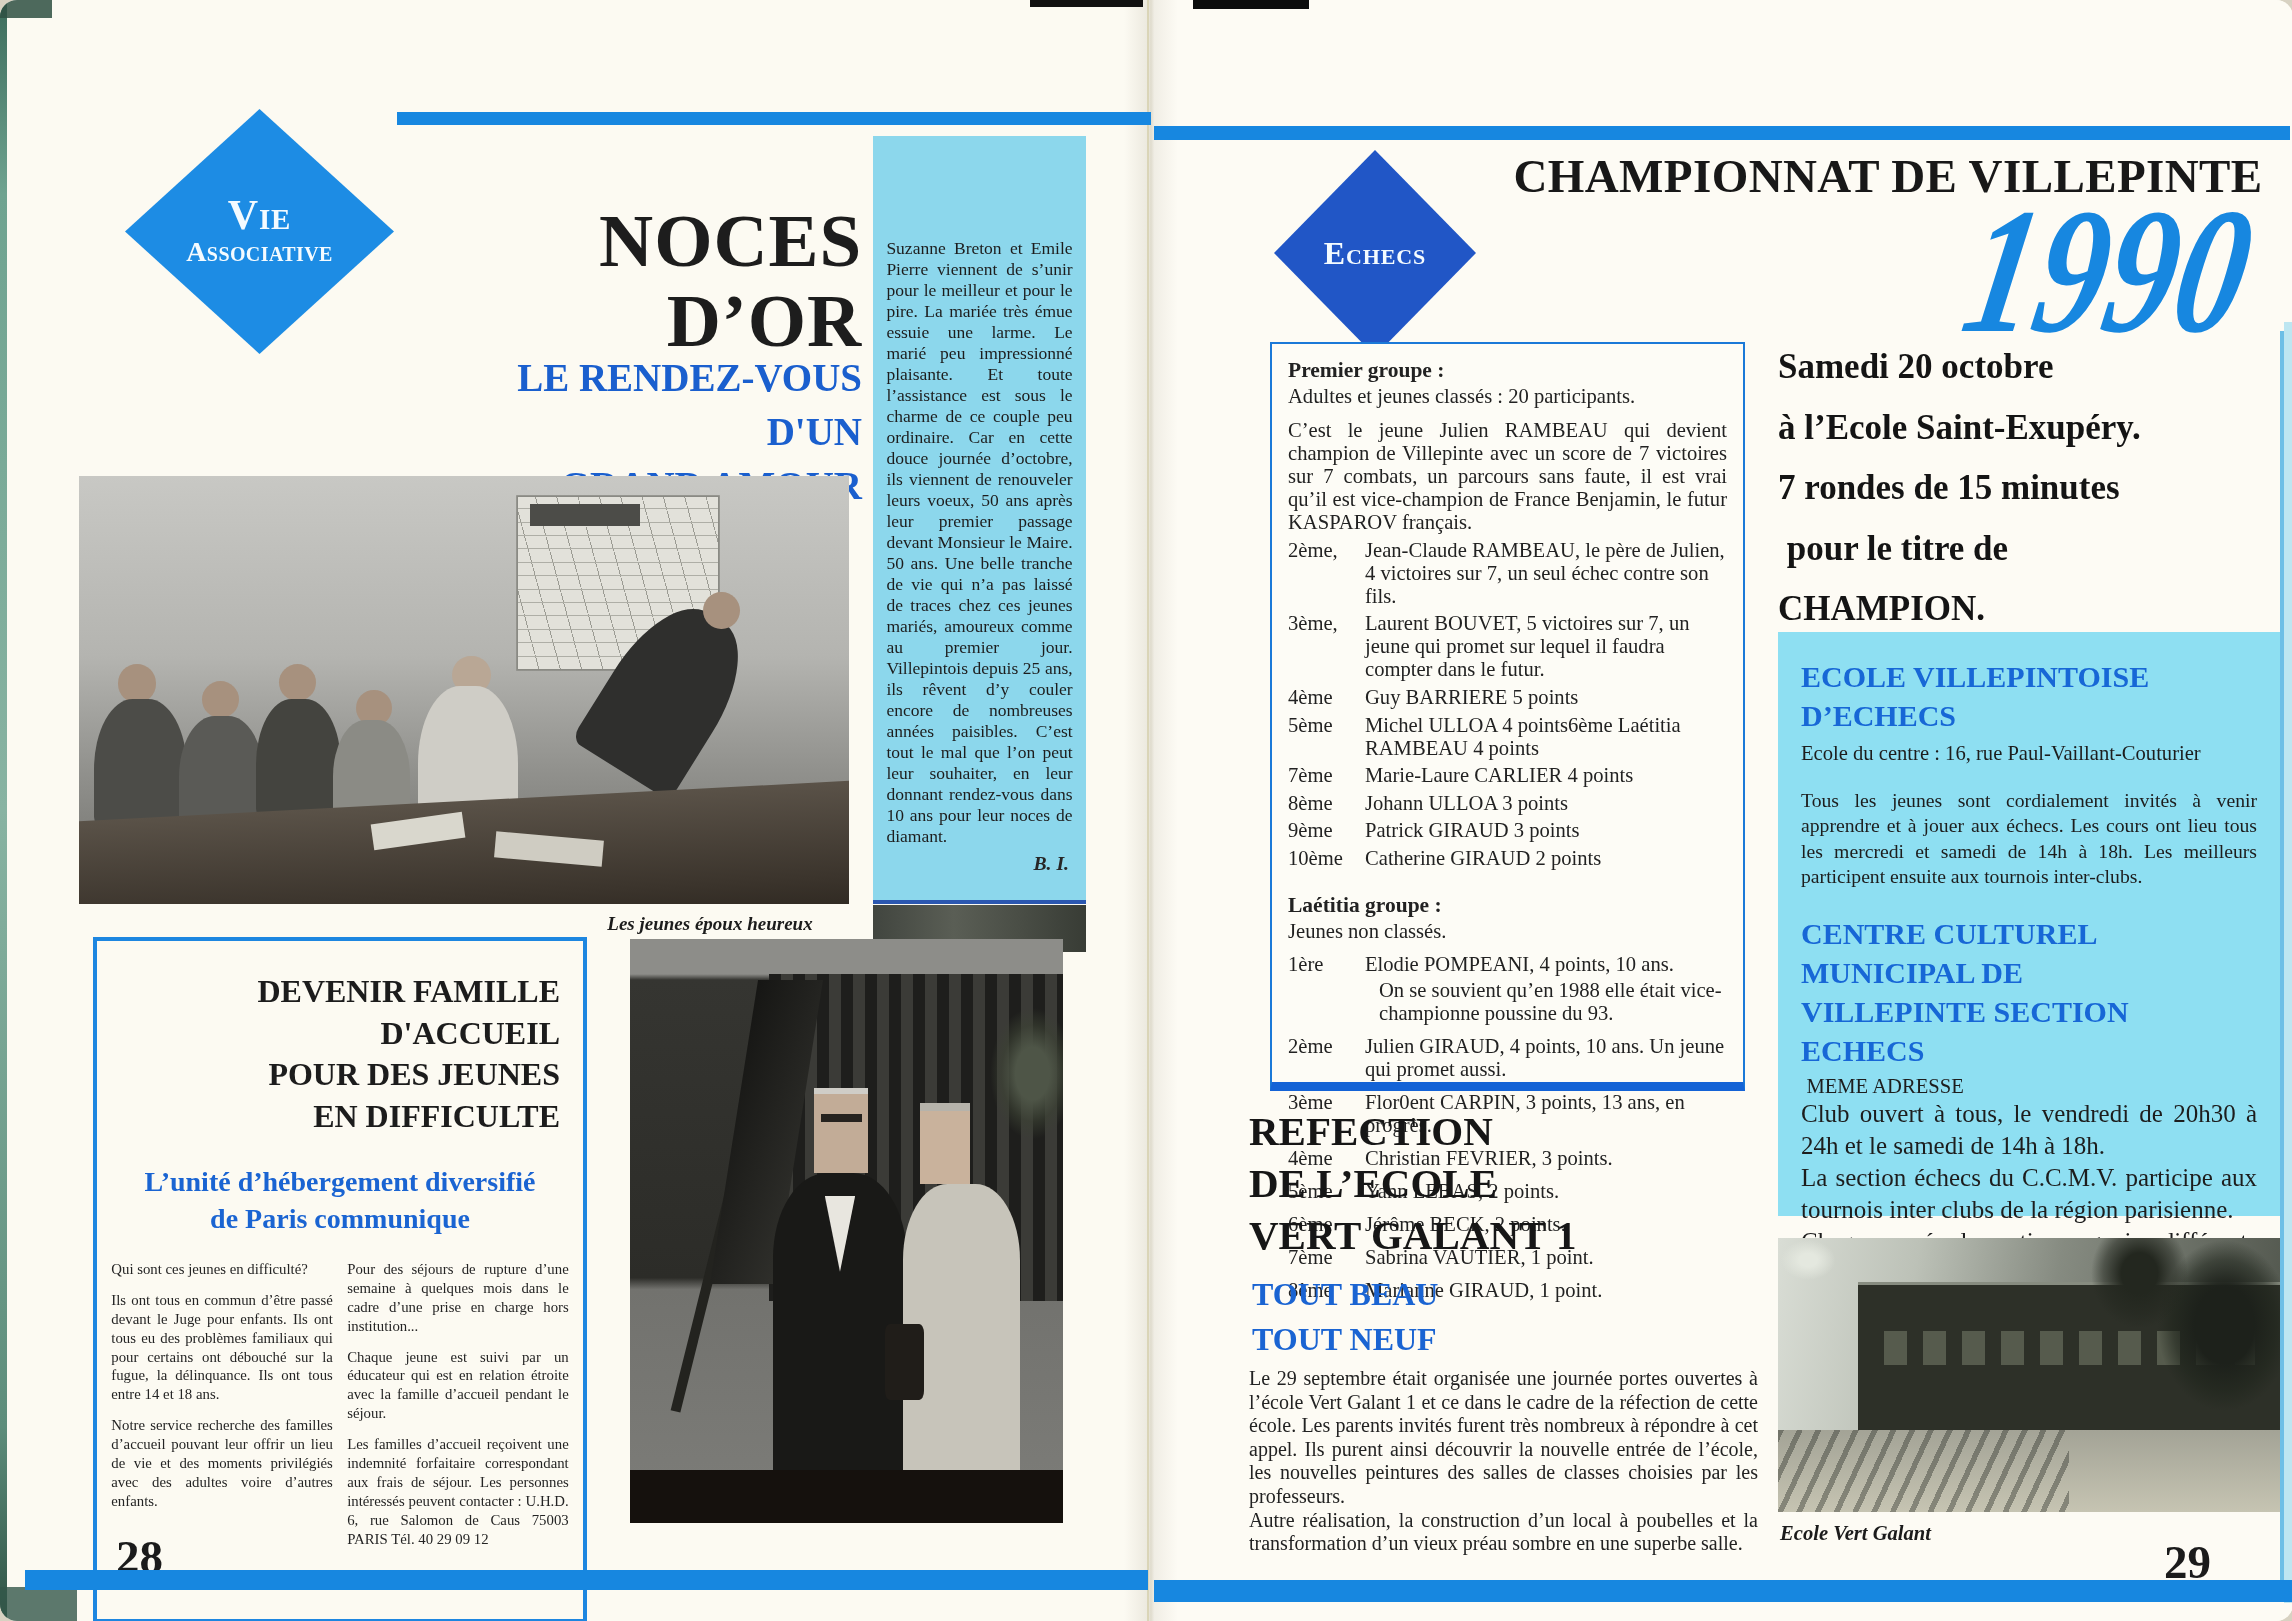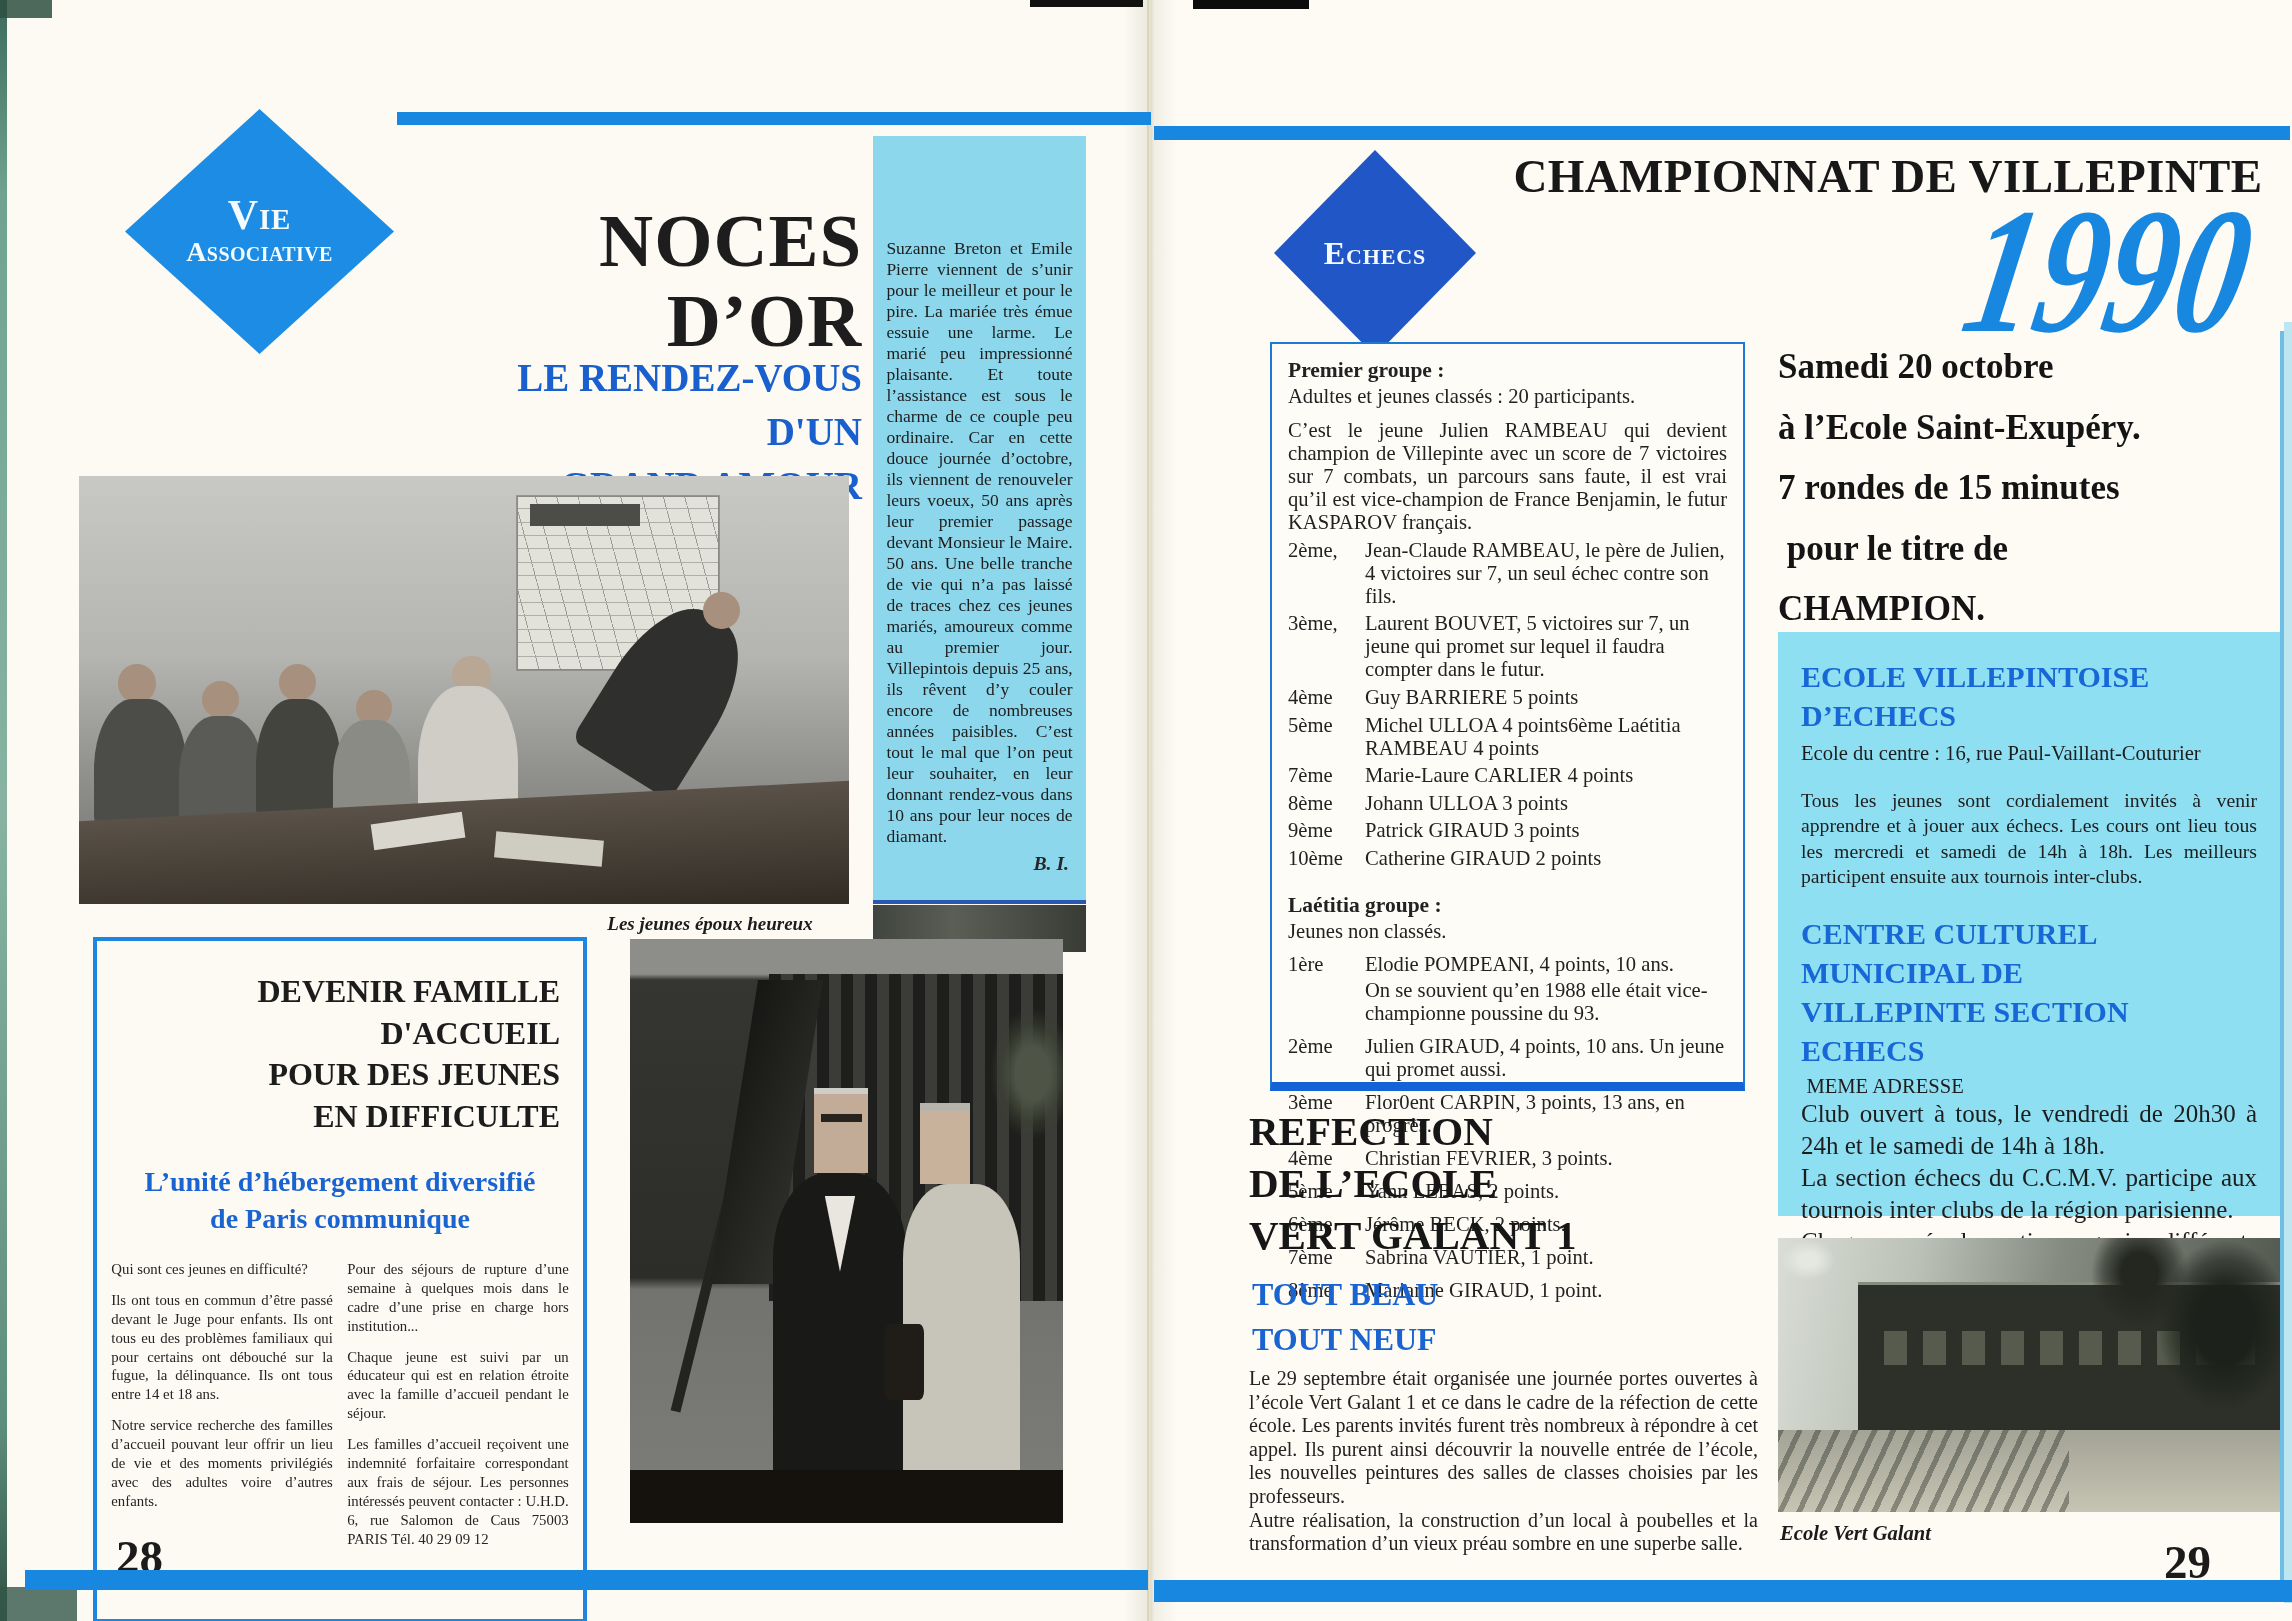--- a/index.html
+++ b/index.html
@@ -1,17 +1,17 @@
 <!DOCTYPE html>
 <html style="font-size:14.3px"><head>
 <meta charset="utf-8">
 <style>
   html,body{margin:0;padding:0;background:#d8d2c2;}
   #canvas{position:relative;width:2293px;height:1621px;background:#fbf9f1;overflow:hidden;
-          font-family:"Liberation Serif","DejaVu Serif",serif;color:#262626;}
+          font-family:"Liberation Serif","DejaVu Serif",serif;color:#262626;border-radius:17px;}
   .abs{position:absolute;}
   
   .page-left{left:7.2px;top:0;width:1144px;height:1621px;background:#fcfaf2;}
   .page-right{left:1151px;top:0;width:1142px;height:1621px;background:#fdfbf4;}
   .gutter-shadow{left:1124px;top:0;width:54px;height:1621px;
      background:linear-gradient(90deg,rgba(0,0,0,0) 0%,rgba(90,80,50,.10) 45%,rgba(120,110,70,.22) 50%,rgba(90,80,50,.08) 56%,rgba(0,0,0,0) 100%);}
   .gutter-line{left:1147px;top:0;width:1.8px;height:1621px;background:#d6cfae;opacity:.8;}
   .edge-left{left:0;top:0;width:7.2px;height:1621px;background:linear-gradient(180deg,#3c6b5b,#6fa390 12%,#88b3a2 50%,#5d8d7b 88%,#2f5244);}
   .corner-tl{left:0;top:0;width:52px;height:18px;background:#2e4f42;opacity:.85;}
   .corner-bl{left:0;top:1587px;width:77px;height:34px;background:#33584a;opacity:.8;}
@@ -66,21 +66,21 @@
             transform:skewX(-10deg) scaleX(.78);transform-origin:100% 80%;}
   .resbox{left:1270px;top:342px;width:475px;height:749px;border:2.7px solid #1b79d8;
           border-bottom:9.9px solid #1463d6;box-sizing:border-box;padding:14.3px 16px 0 16px;
           font-size:20.6px;line-height:1.12;color:#222;background:#fdfcf6;}
   .grp-title{font-weight:bold;font-size:21.5px;}
   .grp-sub{margin-top:2.7px;}
   .grp-intro{margin-top:10.7px;text-align:justify;}
   .entry{display:flex;margin-top:4.5px;}
   .rank{flex:0 0 77px;}
   .etext{flex:1;text-align:left;}
-  .note{margin-top:3.6px;}
+  .note{margin-top:3.6px;margin-left:14px;}
   .grp2-gap{margin-top:23px;}
   .entry-sp{margin-top:9.9px;}
   .event{left:1778px;top:347px;width:488px;font-size:35px;font-weight:bold;color:#141414;}
   .event div{margin-bottom:20.6px;white-space:pre;}
   .clubs{left:1778px;top:632px;width:502px;height:584px;background:#8edff2;box-sizing:border-box;
          padding:25px 23px 0 23px;color:#1d1d1d;}
   .club-h{color:#1767d6;font-weight:bold;font-size:30px;line-height:1.3;}
   .club-addr{font-size:20.6px;margin-top:7.2px;}
   .club-body{font-size:19.7px;line-height:1.28;margin-top:23px;text-align:justify;}
   .club-h2{margin-top:25px;}

